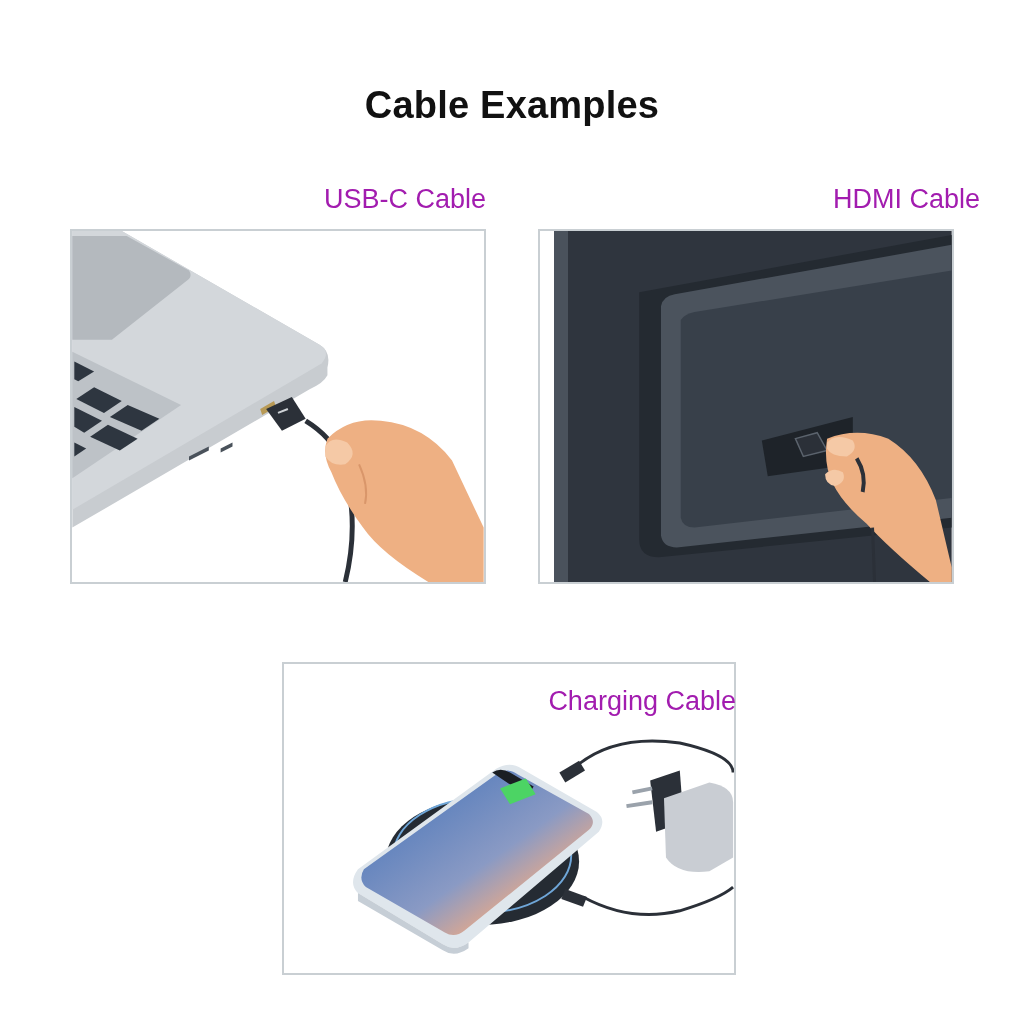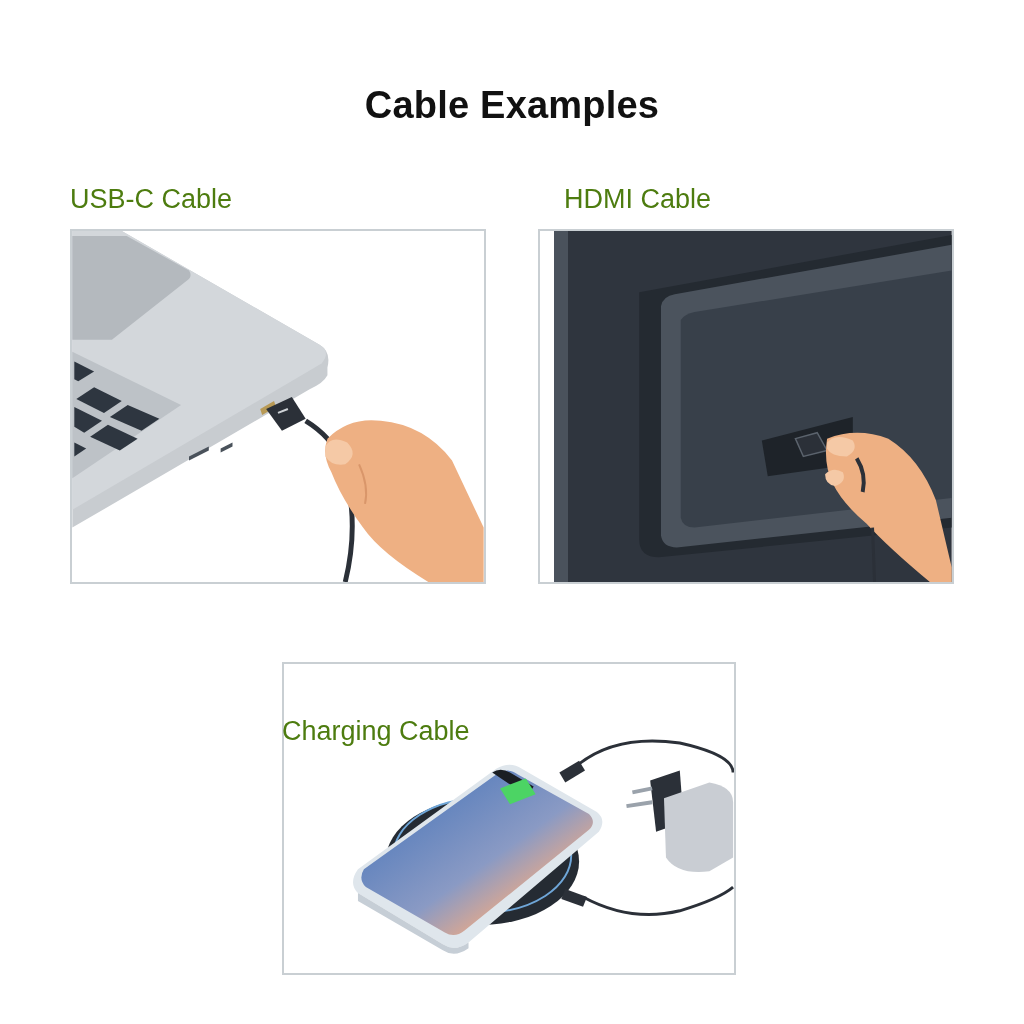--- a/index.html
+++ b/index.html
@@ -5,21 +5,21 @@
   html, body { margin: 0; padding: 0; }
   body {
     width: 1024px; height: 1024px; background: #ffffff; position: relative; overflow: hidden;
     font-family: "Liberation Sans", "DejaVu Sans", sans-serif; color: #111;
   }
   .title {
     position: absolute; top: 56px; left: 0; width: 1024px; text-align: center;
     font-size: 38px; font-weight: bold; letter-spacing: 0.2px; margin-top: 28px;
   }
   .label {
-    position: absolute; font-size: 27px; text-align: left; color: #4d7c0f;
+    position: absolute; font-size: 27px; text-align: right; color: #a21caf;
   }
   .panel {
     position: absolute; border: 2px solid #c9cfd3; box-sizing: border-box; overflow: hidden; background: #fff;
   }
   .panel svg { display: block; width: 100%; height: 100%; }
 </style>
 </head>
 <body>
 
 <div class="title">Cable Examples</div>
@@ -107,13 +107,13 @@
     <rect x="0" y="0" width="0" height="0"></rect>
     <path d="M218,126 L244,116 L254,132 L228,142 Z" fill="#4cd464"></path>
     <path d="M74,232 L160,284 Q172,292 186,282 L186,288 Q172,298 160,290 L74,240 Z" fill="#c6ced6"></path>
 
     <path d="M370,118 L400,108 L404,160 L376,170 Z" fill="#2b3038"></path>
     <path d="M352,130 L372,126" stroke="#9aa2ab" stroke-width="4"></path>
     <path d="M346,144 L372,140" stroke="#9aa2ab" stroke-width="4"></path>
     <path d="M384,136 L430,120 Q454,124 454,140 L454,196 L430,210 Q398,214 386,196 Z" fill="#c9cdd3"></path>
   </svg>
 </div>
-<div class="label" style="left:282px; top:716px; width:454px;">Charging Cable</div>
+<div class="label" style="left:282px; top:686px; width:454px;">Charging Cable</div>
 
 </body></html>

